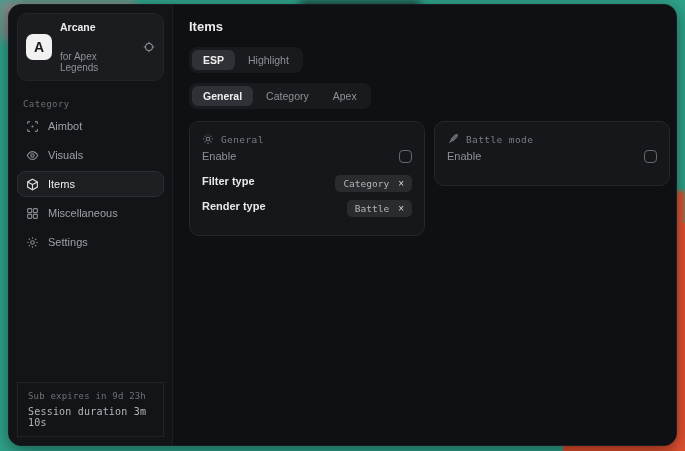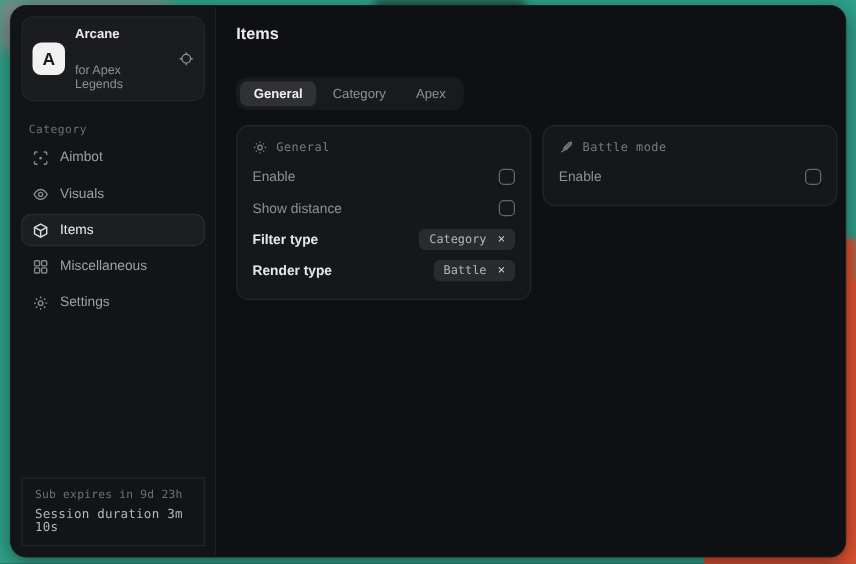--- a/index.html
+++ b/index.html
@@ -80,21 +80,21 @@
   .panel {
     width:236px; background:#16171a; border:1px solid #26272b;
     border-radius:10px; padding:9px 12px 10px;
   }
   .panel-header {
     display:flex; align-items:center; gap:7px; margin:2px 0 5px;
     font-family:"DejaVu Sans Mono", monospace; font-size:9.5px; color:#797b80;
     letter-spacing:.4px;
   }
   .panel-header .hdr-ico { display:flex; color:#797b80; }
-  .row { display:flex; align-items:center; justify-content:space-between; min-height:25px; }
+  .row { display:flex; align-items:flex-start; justify-content:space-between; min-height:25px; }
   .row-label-dim { font-size:11px; color:#8f9196; }
   .row-label-strong { font-size:11px; color:#e7e8ea; font-weight:bold; }
 
   .checkbox {
     width:13px; height:13px; border:1.5px solid #65676d; border-radius:4px;
     background:transparent; cursor:pointer;
   }
 
   .chip {
     display:flex; align-items:center; gap:9px; background:#2a2b2f;
@@ -209,20 +209,24 @@
       <div class="sub-expires">Sub expires in 9d 23h</div>
       <div class="session-duration">Session duration 3m 10s</div>
     </div>
 
   </div>
 
   <div class="main">
 
     <div class="page-title">Items</div>
 
+    <div class="tab-group">
+      <div class="tab active">ESP</div>
+      <div class="tab">Highlight</div>
+    </div>
 
     <br>
 
     <div class="tab-group" style="margin-top:10px;">
       <div class="tab active">General</div>
       <div class="tab">Category</div>
       <div class="tab">Apex</div>
     </div>
 
     <div class="panels">
@@ -236,24 +240,20 @@
             </svg>
           </span>
           <span>General</span>
         </div>
 
         <div class="row">
           <span class="row-label-dim">Enable</span>
           <span class="checkbox"></span>
         </div>
 
-        <div class="row">
-          <span class="row-label-dim">Show distance</span>
-          <span class="checkbox"></span>
-        </div>
 
         <div class="row">
           <span class="row-label-strong">Filter type</span>
           <span class="chip">
             <span class="chip-text">Category</span>
             <span class="chip-x">×</span>
           </span>
         </div>
 
         <div class="row">

